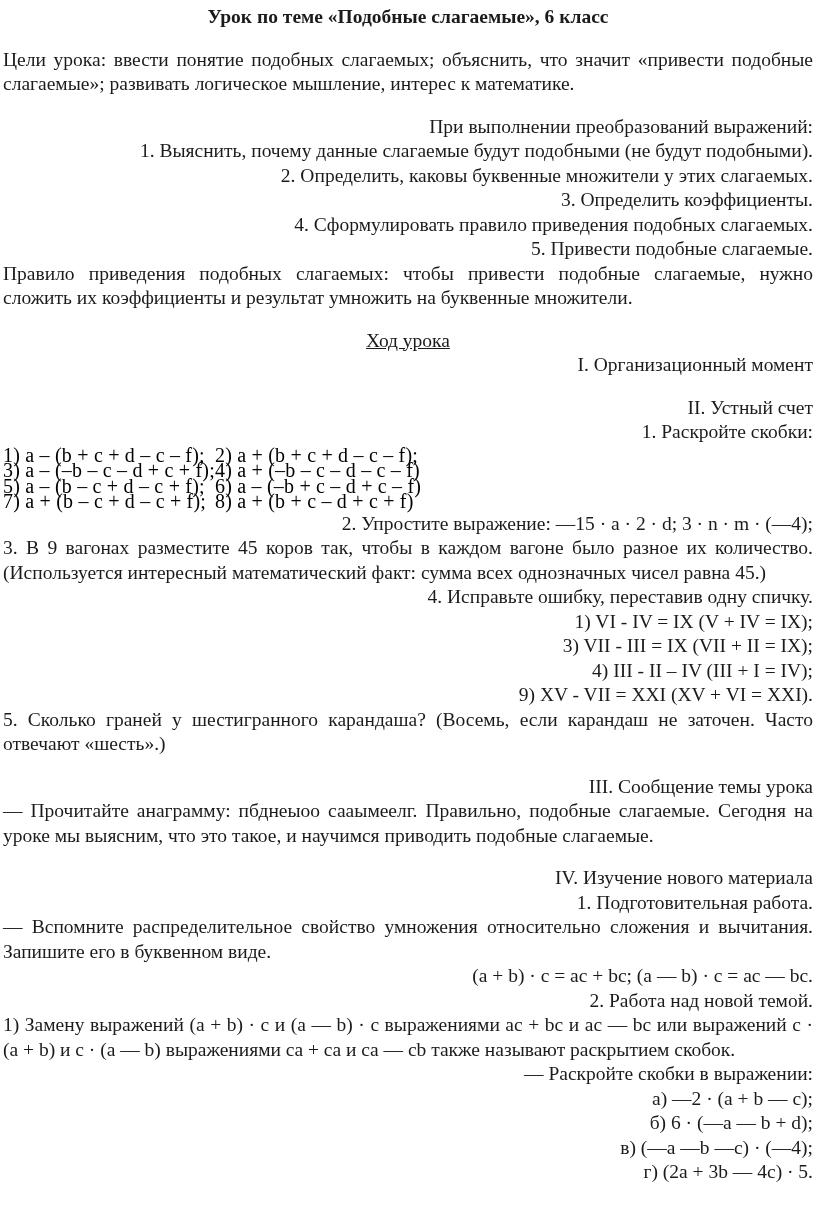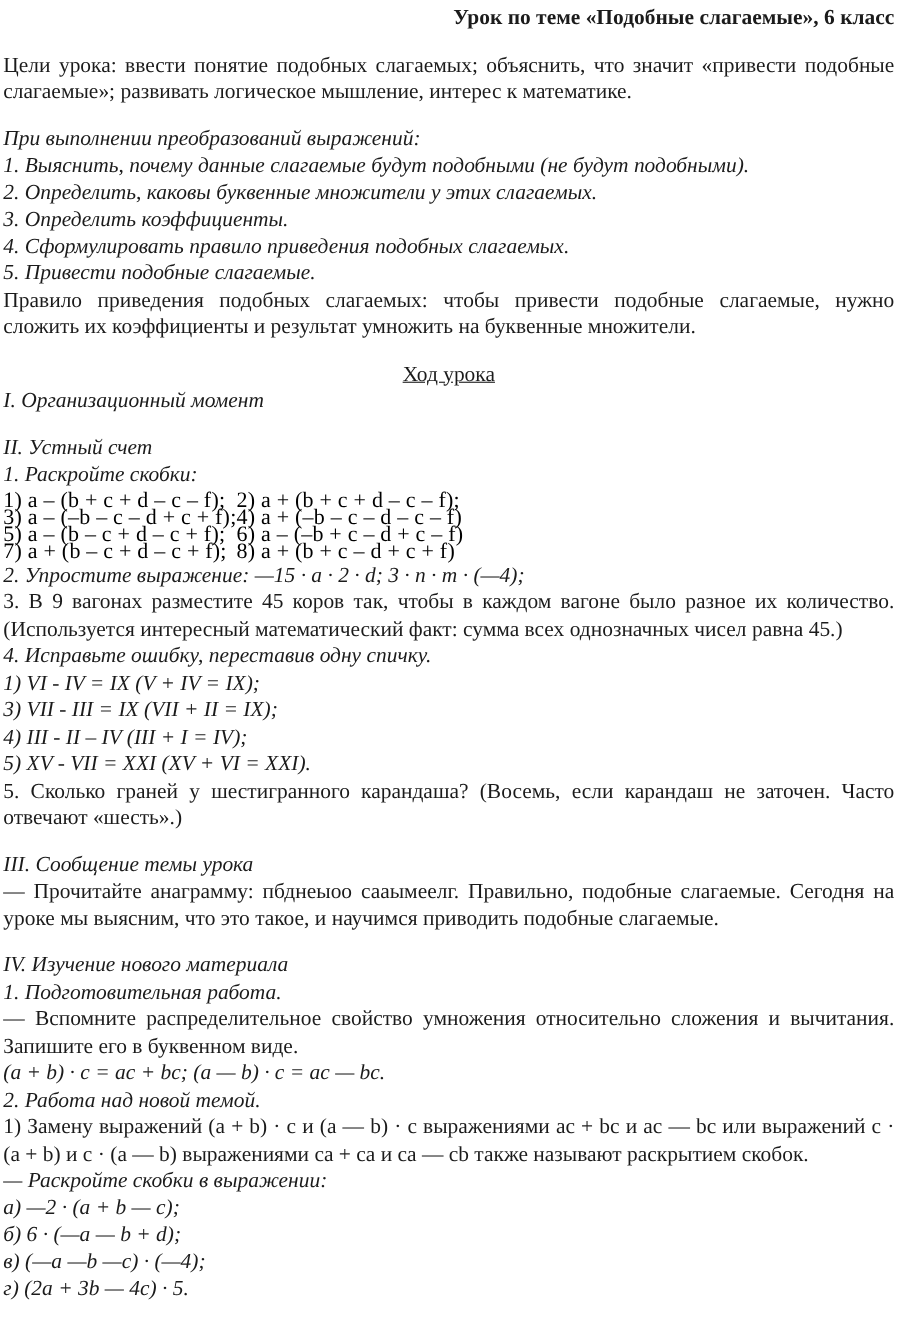--- a/index.html
+++ b/index.html
@@ -18,32 +18,31 @@
   }
   main.doc-page {
     padding: 5px 3px 0 3px;
   }
   p {
     margin: 0;
     padding: 0;
   }
   p.title {
     font-weight: bold;
-    text-align: right;
+    text-align: center;
   }
   p.center {
     text-align: center;
     text-decoration: underline;
   }
   p.justify {
     text-align: justify;
   }
   p.body {
-    text-align: left;
-    font-style: italic;
+    text-align: right;
   }
   p.blank {
     height: 18px;
   }
   .formula-grid {
     display: grid;
     grid-template-columns: 212px 1fr;
     width: 432px;
     font-size: 20px;
     line-height: 15.5px;
@@ -85,21 +84,21 @@
       <span>6) a – (–b + c – d + c – f)</span>
       <span>7) a + (b – c + d – c + f);</span>
       <span>8) a + (b + c – d + c + f)</span>
     </div>
     <p class="body">2. Упростите выражение: —15 · a · 2 · d; 3 · n · m · (—4);</p>
     <p class="justify">3. В 9 вагонах разместите 45 коров так, чтобы в каждом вагоне было разное их количество. (Используется интересный математический факт: сумма всех однозначных чисел равна 45.)</p>
     <p class="body">4. Исправьте ошибку, переставив одну спичку.</p>
     <p class="body">1) VI - IV = IX (V + IV = IX);</p>
     <p class="body">3) VII - III = IX (VII + II = IX);</p>
     <p class="body">4) III - II – IV (III + I = IV);</p>
-    <p class="body">5) XV - VII = XXI (XV + VI = XXI).</p>
+    <p class="body">9) XV - VII = XXI (XV + VI = XXI).</p>
     <p class="justify">5. Сколько граней у шестигранного карандаша? (Восемь, если карандаш не заточен. Часто отвечают «шесть».)</p>
     <p class="blank"></p>
     <p class="body">III. Сообщение темы урока</p>
     <p class="justify">— Прочитайте анаграмму: пбднеыоо сааымеелг. Правильно, подобные слагаемые. Сегодня на уроке мы выясним, что это такое, и научимся приводить подобные слагаемые.</p>
     <p class="blank"></p>
     <p class="body">IV. Изучение нового материала</p>
     <p class="body">1. Подготовительная работа.</p>
     <p class="justify">— Вспомните распределительное свойство умножения относительно сложения и вычитания. Запишите его в буквенном виде.</p>
     <p class="body">(a + b) · c = ac + bc; (a — b) · c = ac — bc.</p>
     <p class="body">2. Работа над новой темой.</p>

